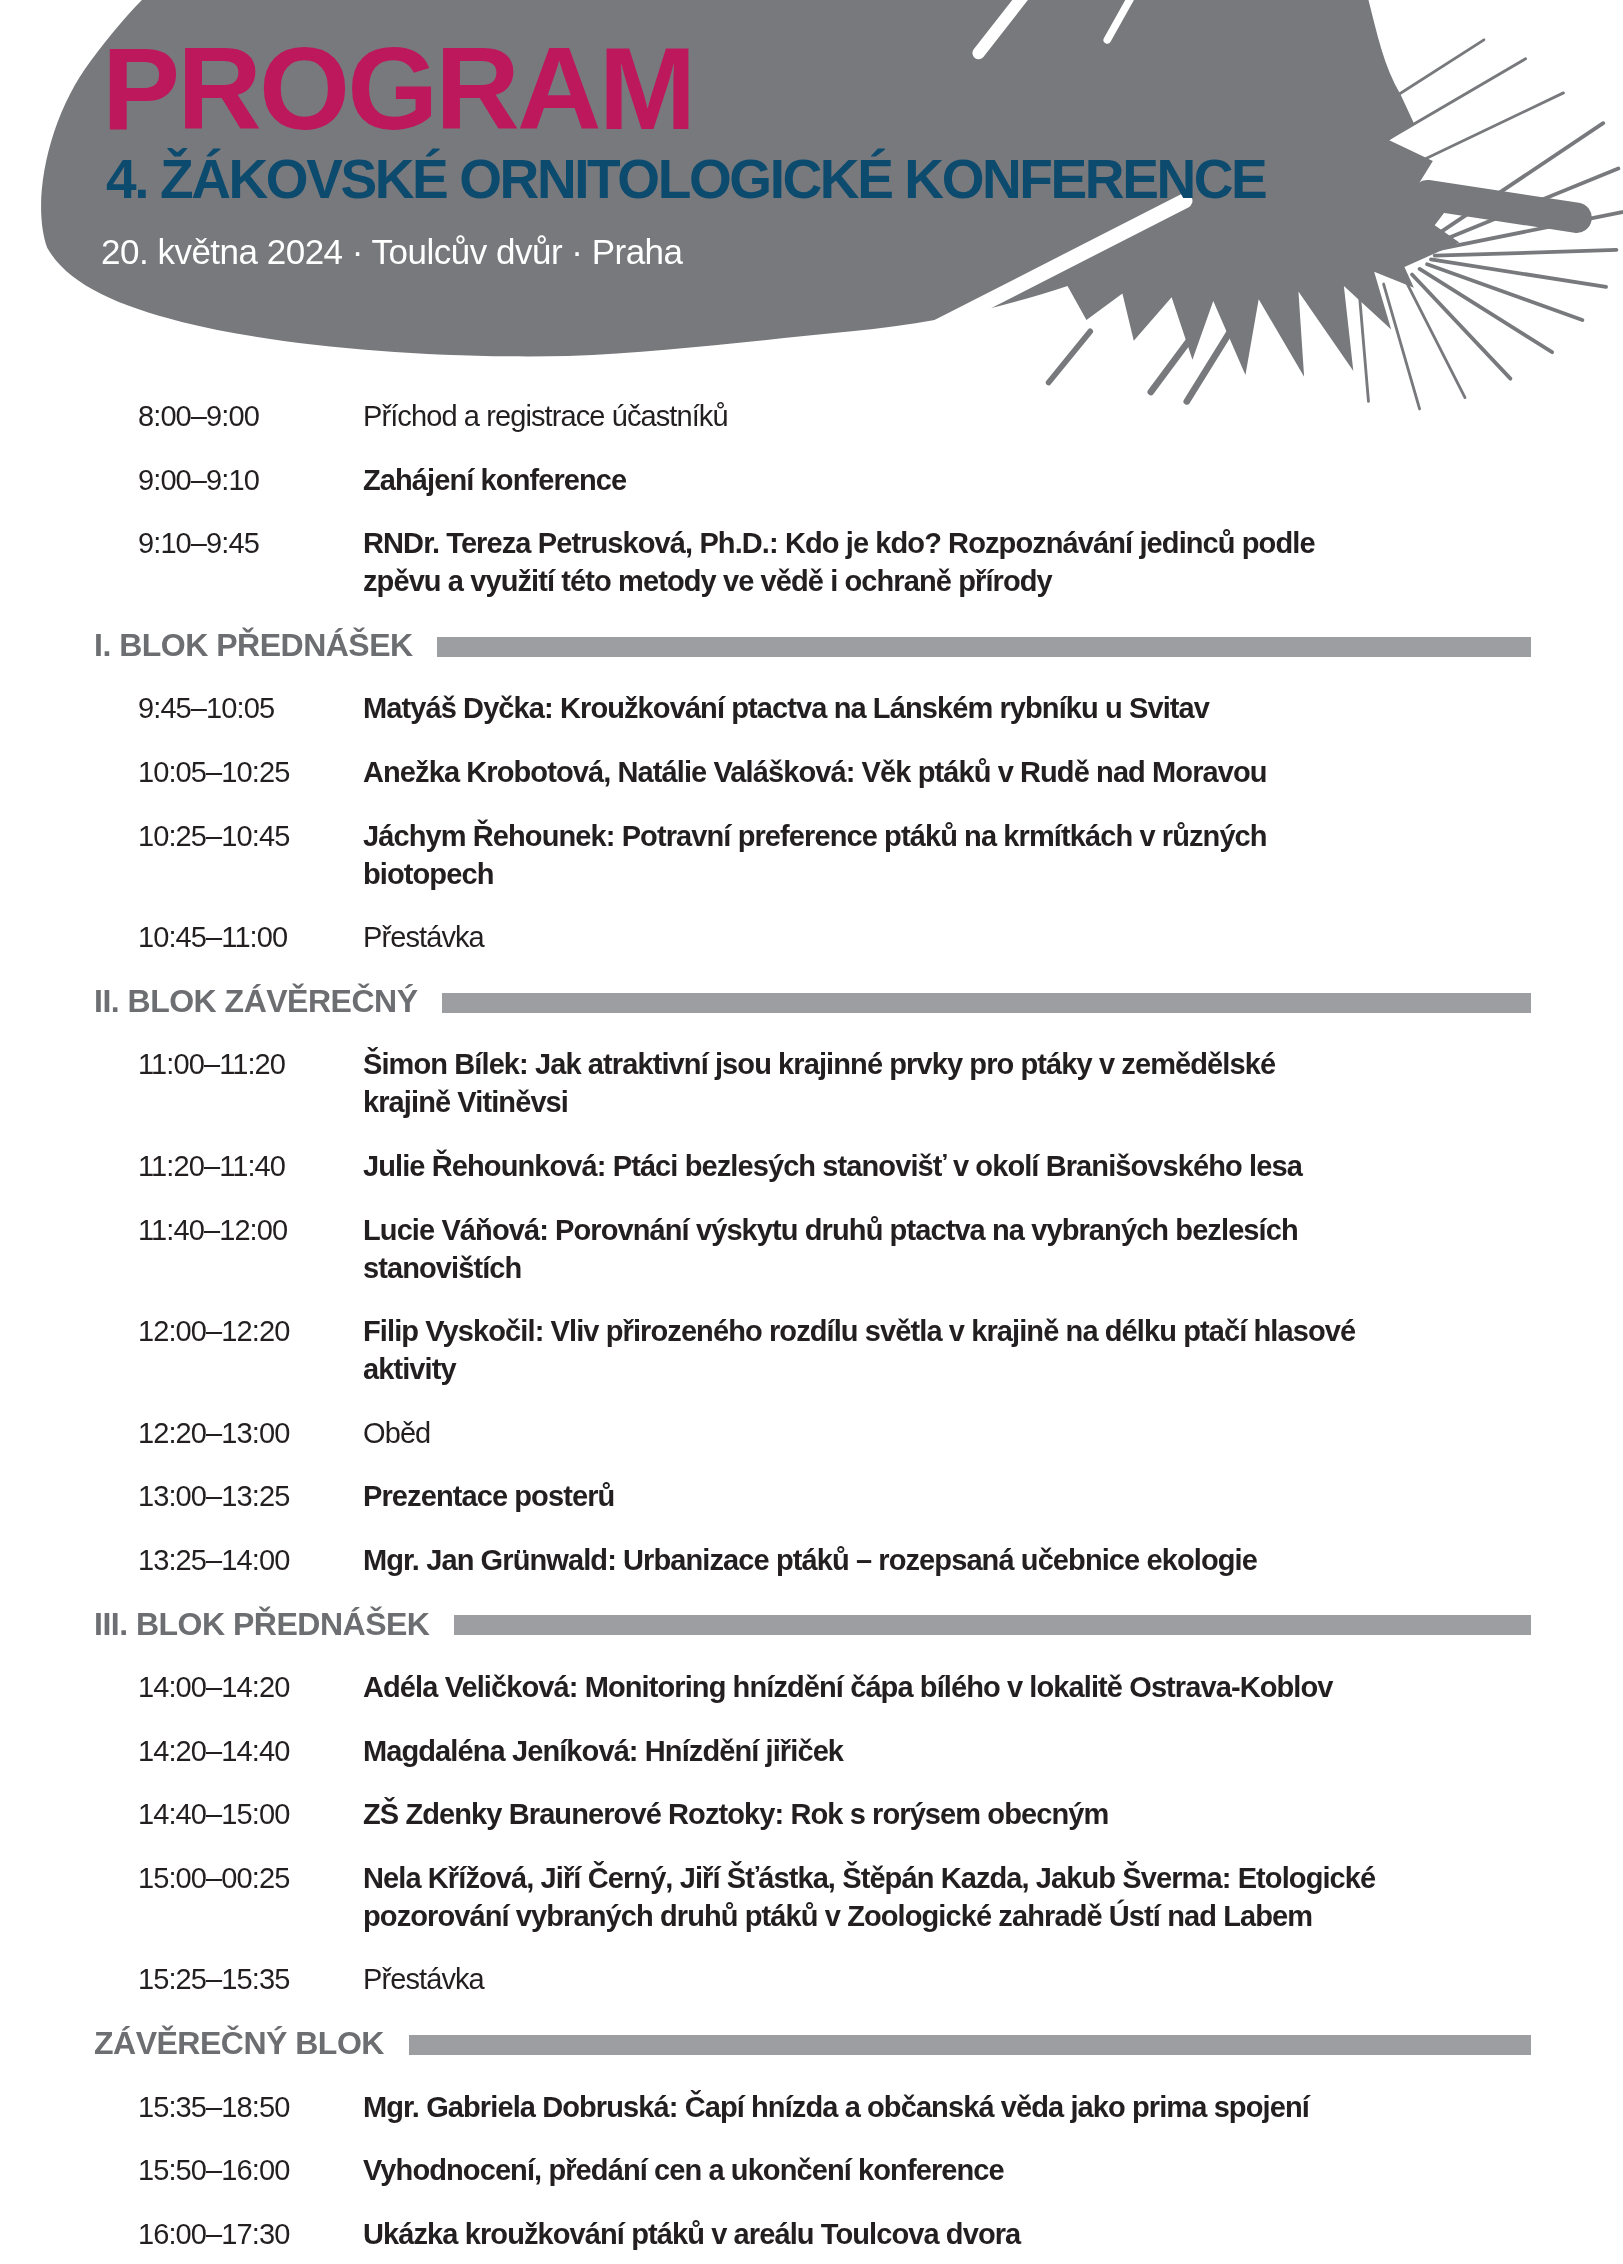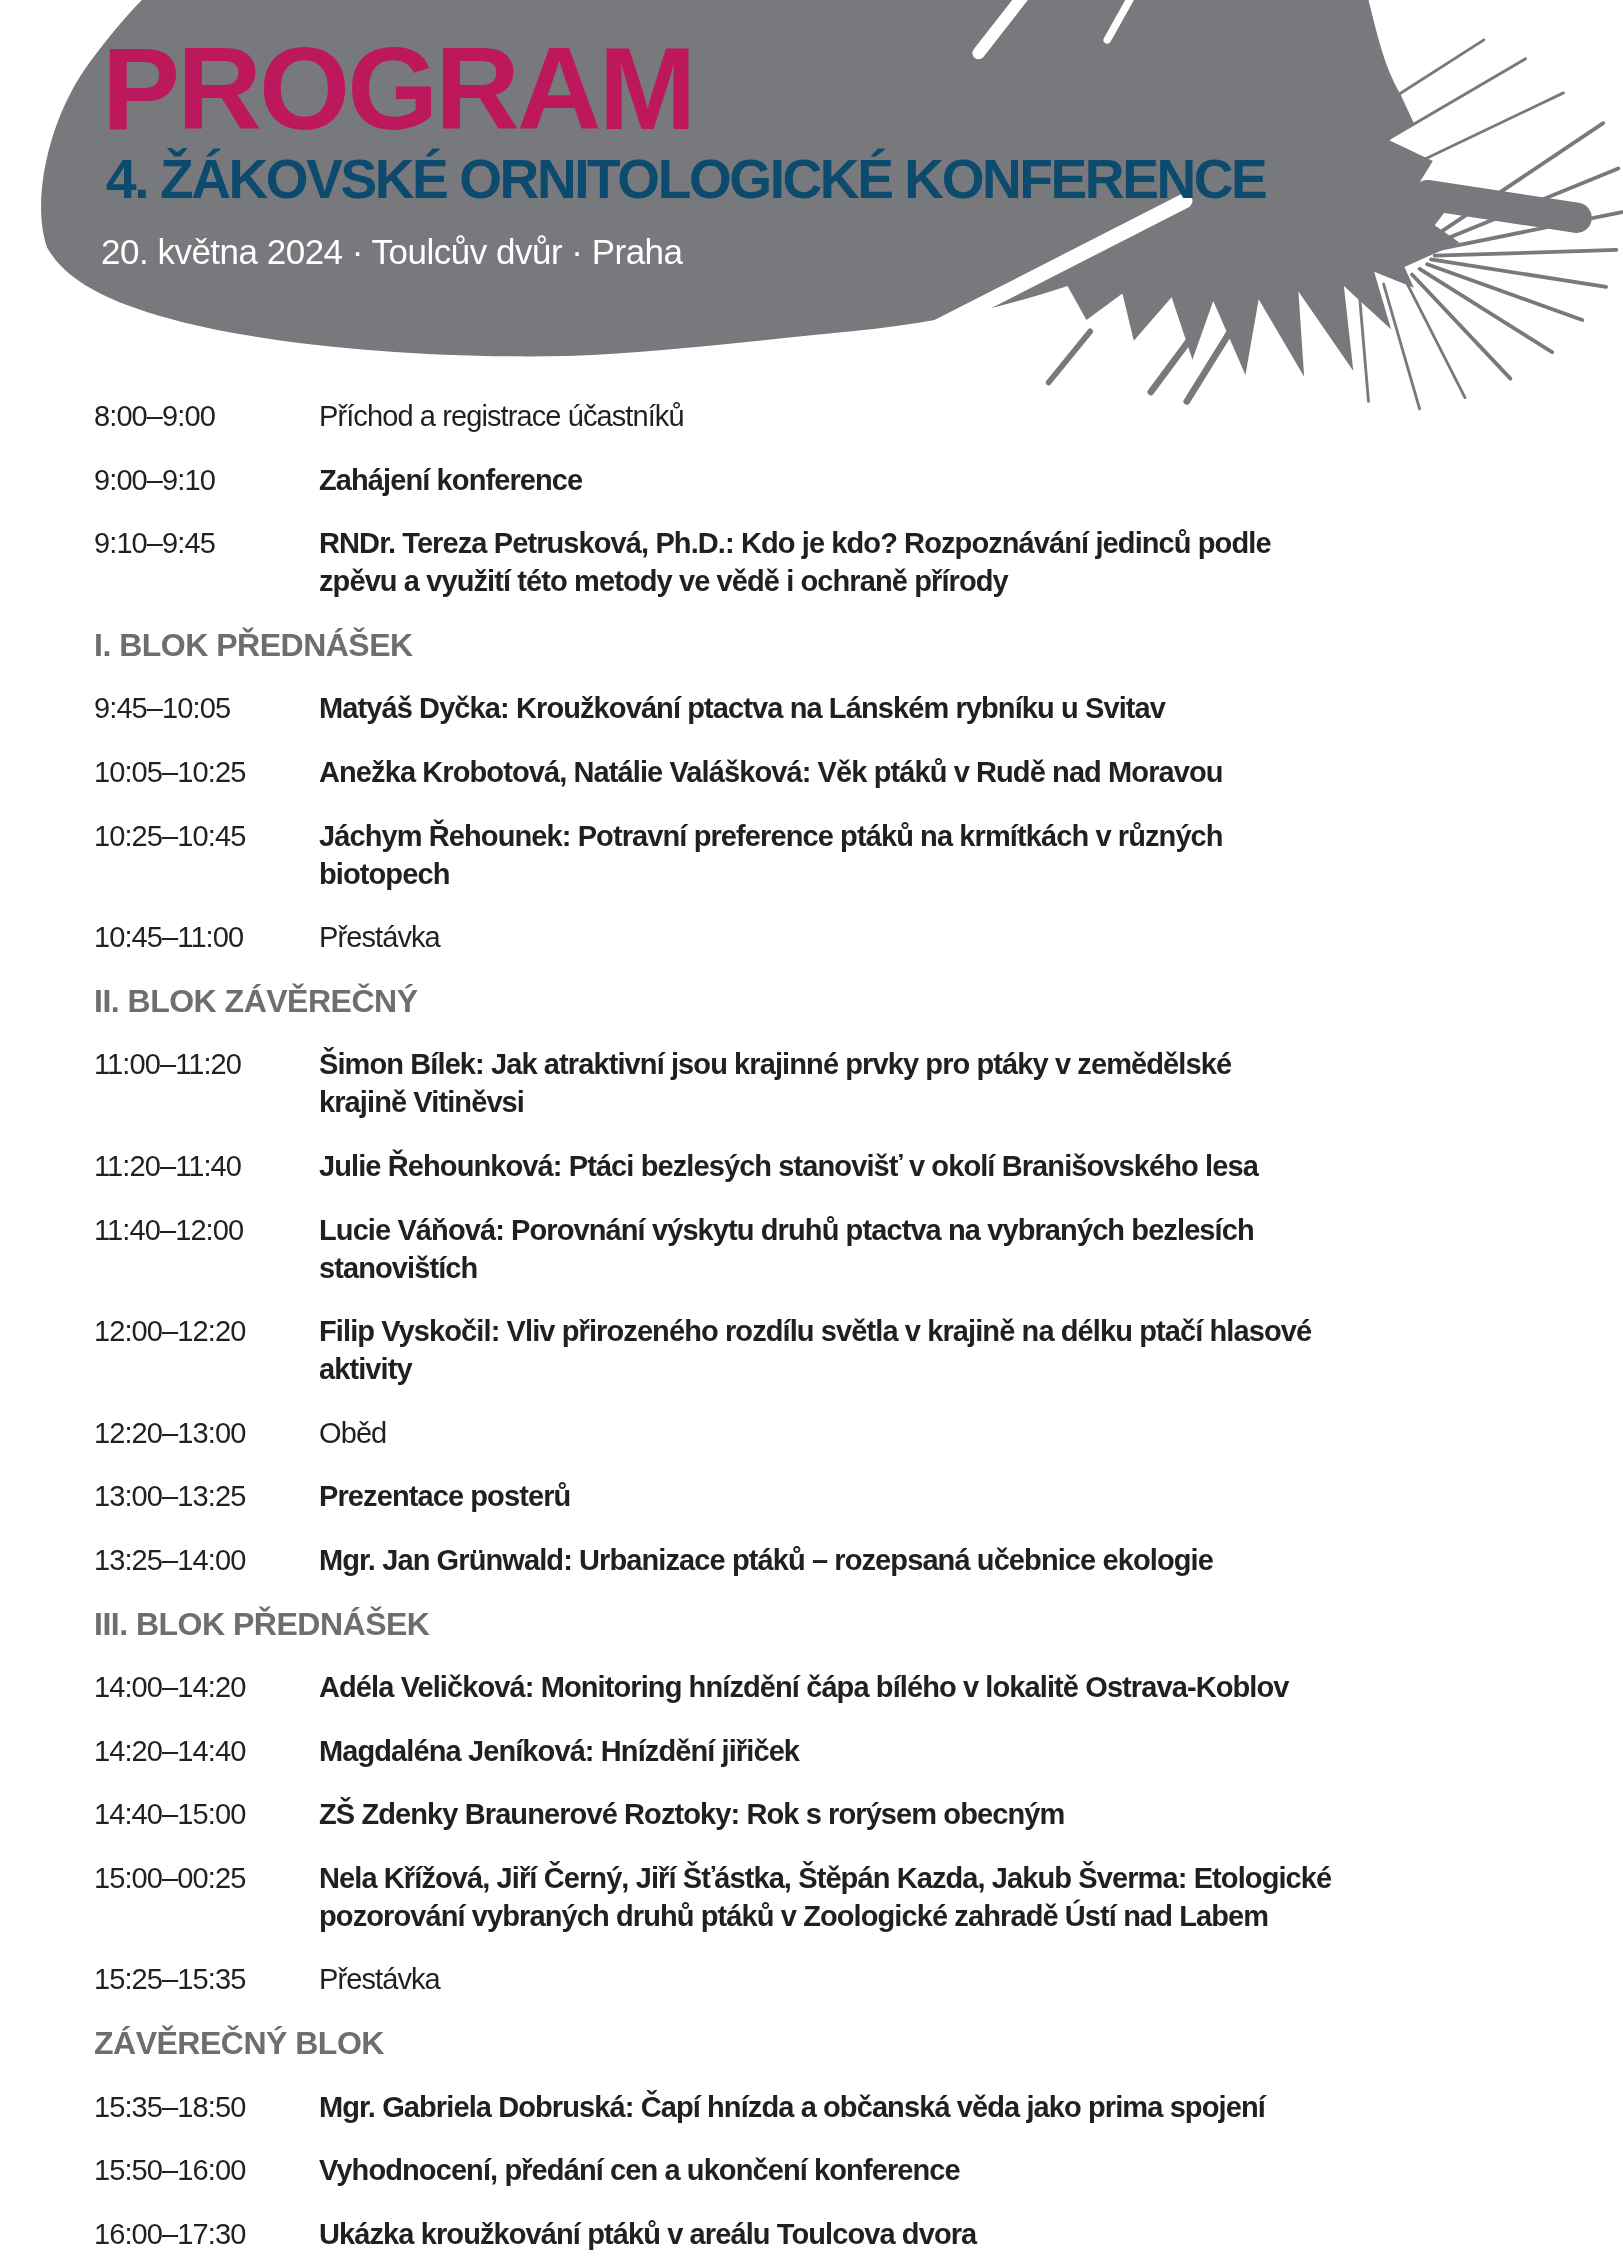--- a/index.html
+++ b/index.html
@@ -29,27 +29,27 @@
     position:absolute;top:234px;left:101px;margin:0;
     font-size:35px;line-height:1.05;font-weight:normal;
     letter-spacing:-0.5px;color:#ffffff;white-space:nowrap;
   }
   
   .schedule{
     position:absolute;top:397px;left:94px;width:1437px;
     font-size:29px;line-height:38px;letter-spacing:-0.9px;
   }
   .row{display:flex;align-items:flex-start;margin-bottom:25.6px;}
-  .time{flex:none;width:225px;font-weight:normal;}
+  .time{flex:none;width:225px;font-weight:normal;margin-left:44px;}
   .desc{flex:1;white-space:pre-line;}
   .desc.bold{font-weight:bold;}
   .section-heading{
-    display:flex;margin-bottom:25.6px;
+    display:flex;align-items:center;margin-bottom:25.6px;
     font-size:32px;font-weight:bold;letter-spacing:-0.5px;
-    color:var(--section,#6d6e71);white-space:nowrap;flex-direction:column;
+    color:var(--section,#6d6e71);white-space:nowrap;
   }
   .heading-bar{
     flex:1;height:20px;margin-left:24.6px;position:relative;top:1.9px;
     background:var(--bar,#9c9ea1);
   }
 </style>
 </head>
 <body>
 
 <div class="page">

